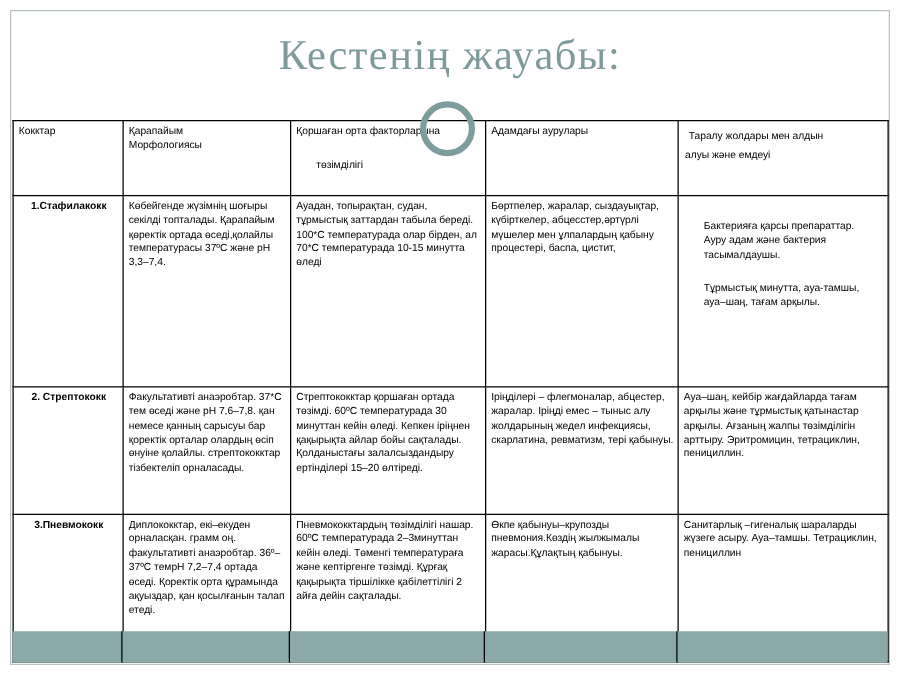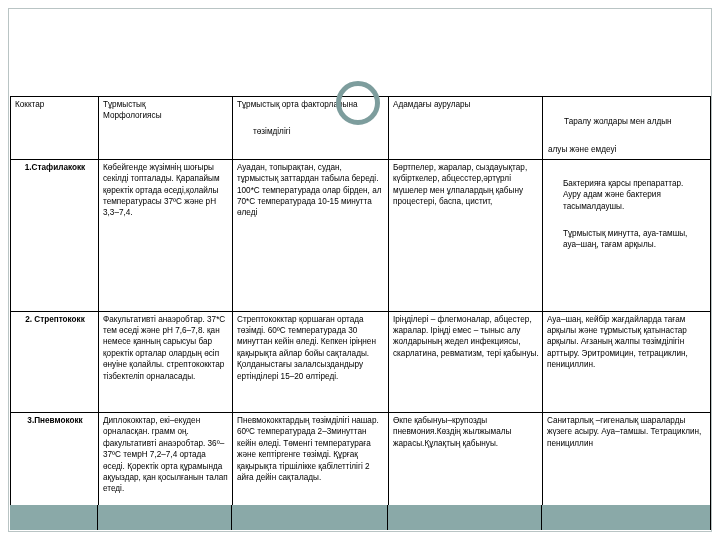--- a/index.html
+++ b/index.html
@@ -132,46 +132,47 @@
     box-sizing: border-box;
   }
 </style>
 </head>
 <body>
 
 <div class="slide">
 
   <div class="page-frame"></div>
 
+  <div class="title">Кестенің жауабы:</div>
 
   <div class="ring"></div>
 
   <div class="tbl-wrap">
     <table class="data">
       <colgroup>
         <col class="c1">
           <col class="c2">
           <col class="c3">
           <col class="c4">
           <col class="c5">
       </colgroup>
       <tbody>
         <tr class="head">
           <td class="hdr">Кокктар</td>
           <td class="hdr">
-            <div class="cell-p" style="margin:0">Тұрмыстық</div>
+            <div class="cell-p" style="margin:0">Қарапайым</div>
             <div class="cell-p" style="margin:0">Морфологиясы</div>
           </td>
           <td class="hdr">
-            <div class="cell-p" style="margin:0">Тұрмыстық орта факторларына</div>
+            <div class="cell-p" style="margin:0">Қоршаған орта факторларына</div>
             <div class="cell-p" style="margin:16px">төзімділігі</div>
           </td>
           <td class="hdr">Адамдағы аурулары</td>
           <td class="hdr">
-            <div class="cell-p" style="margin:17px">Таралу жолдары мен алдын</div>
+            <div class="cell-p" style="margin:4px">Таралу жолдары мен алдын</div>
             <div class="cell-p" style="margin:1px">алуы және емдеуі</div>
           </td>
         </tr>
 
         <tr>
           <td class="first">1.Стафилакокк</td>
           <td>Көбейгенде жүзімнің шоғыры секілді топталады. Қарапайым қөректік ортада өседі,қолайлы температурасы 37ºC және рН 3,3–7,4.</td>
           <td>Ауадан, топырақтан, судан, тұрмыстық заттардан табыла береді. 100*С температурада олар бірден, ал 70*С температурада 10-15 минутта өледі</td>
           <td>Бөртпелер, жаралар, сыздауықтар, күбірткелер, абцесстер,әртүрлі мүшелер мен ұлпалардың қабыну процестері, баспа, цистит,</td>
           <td>

